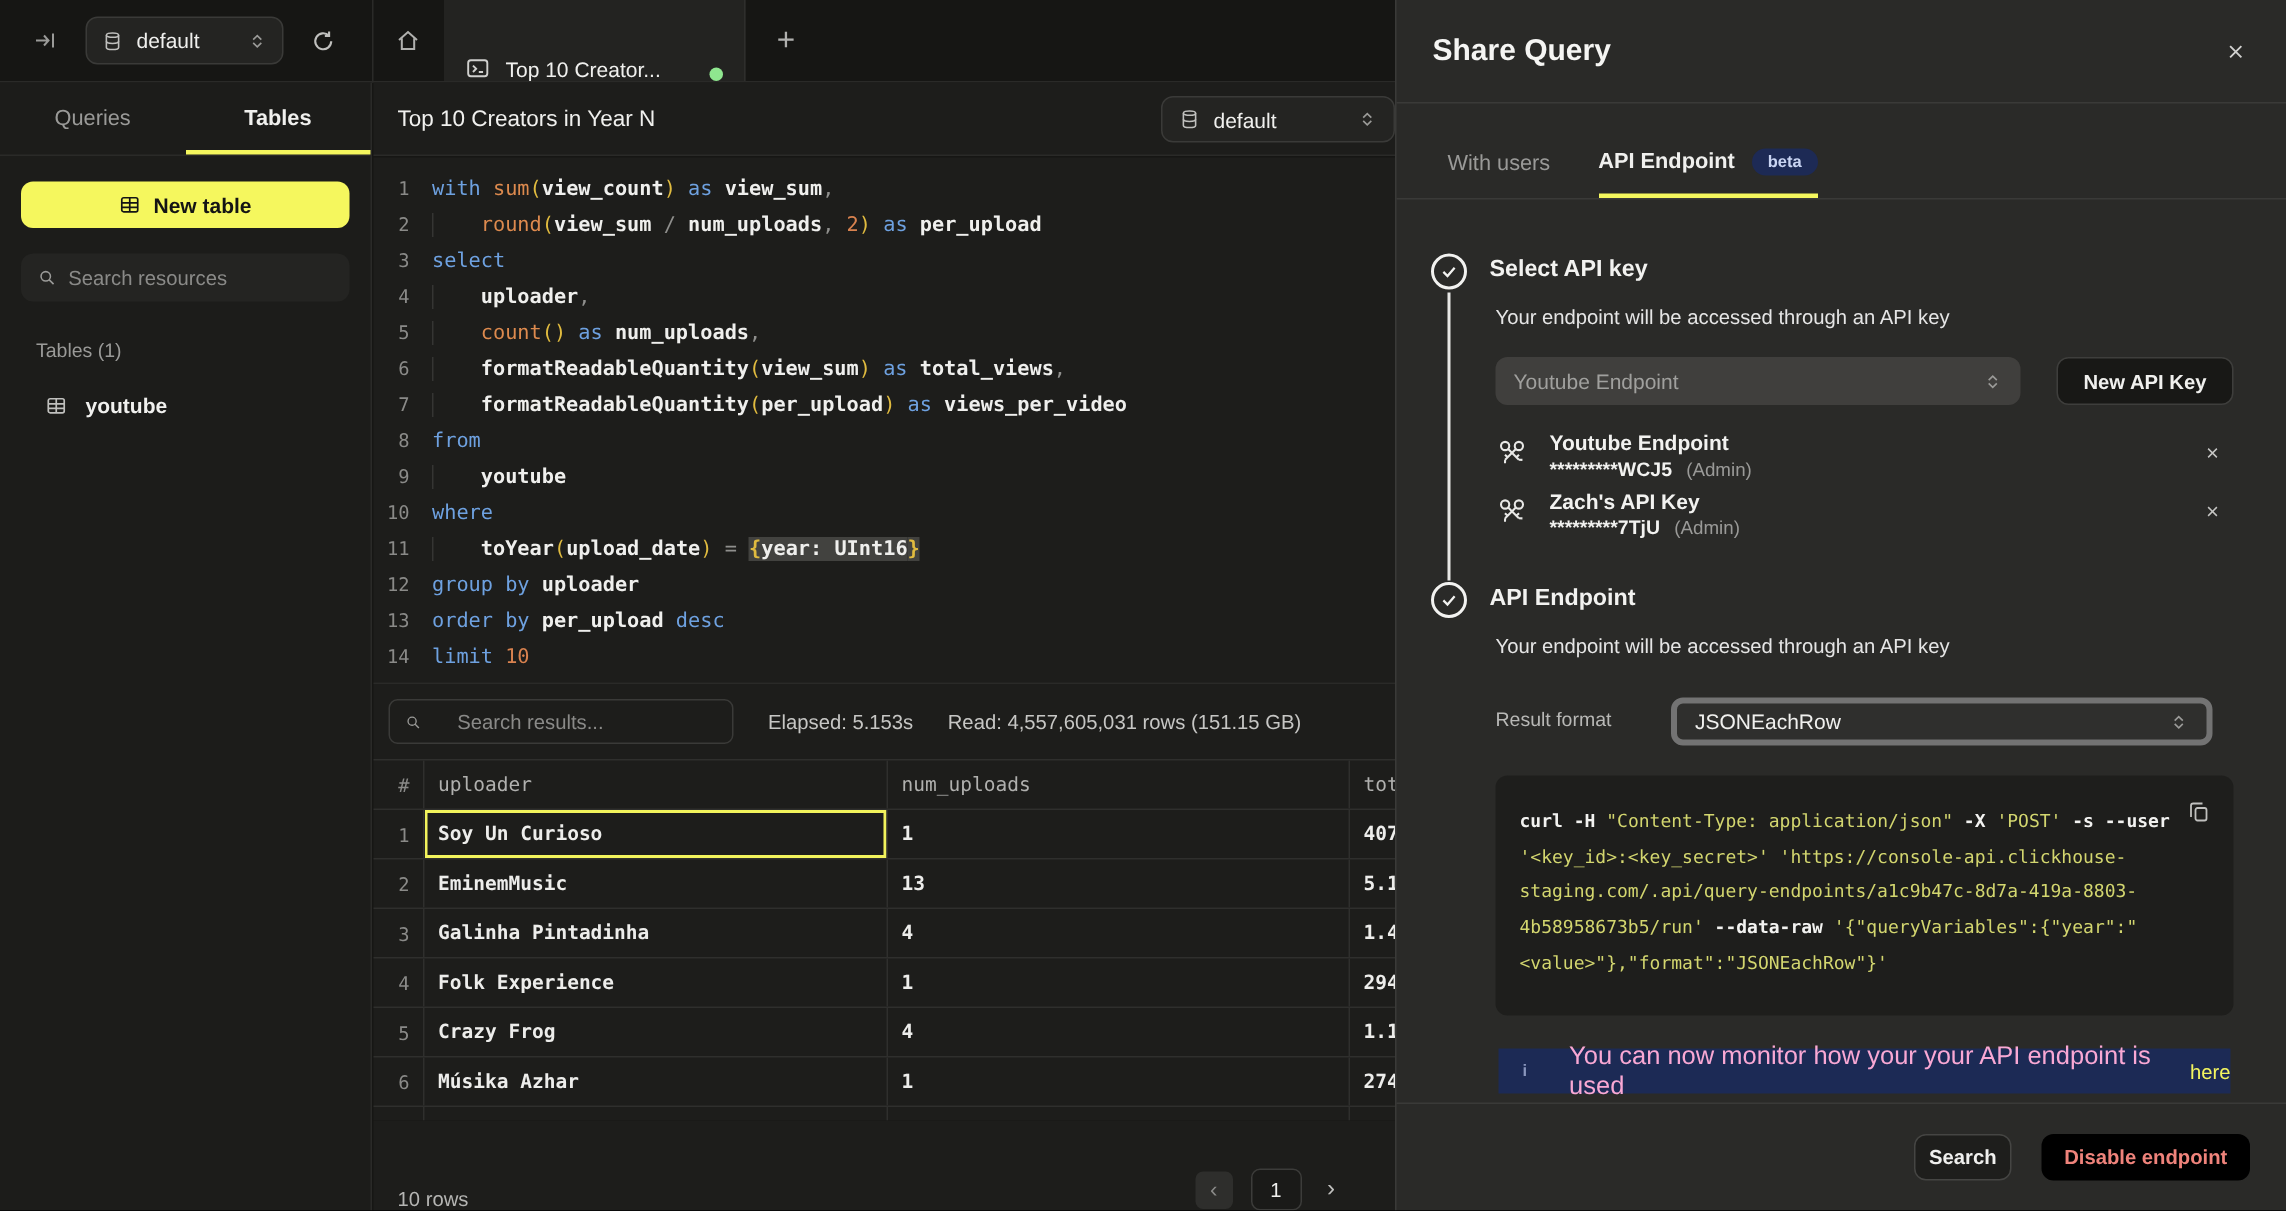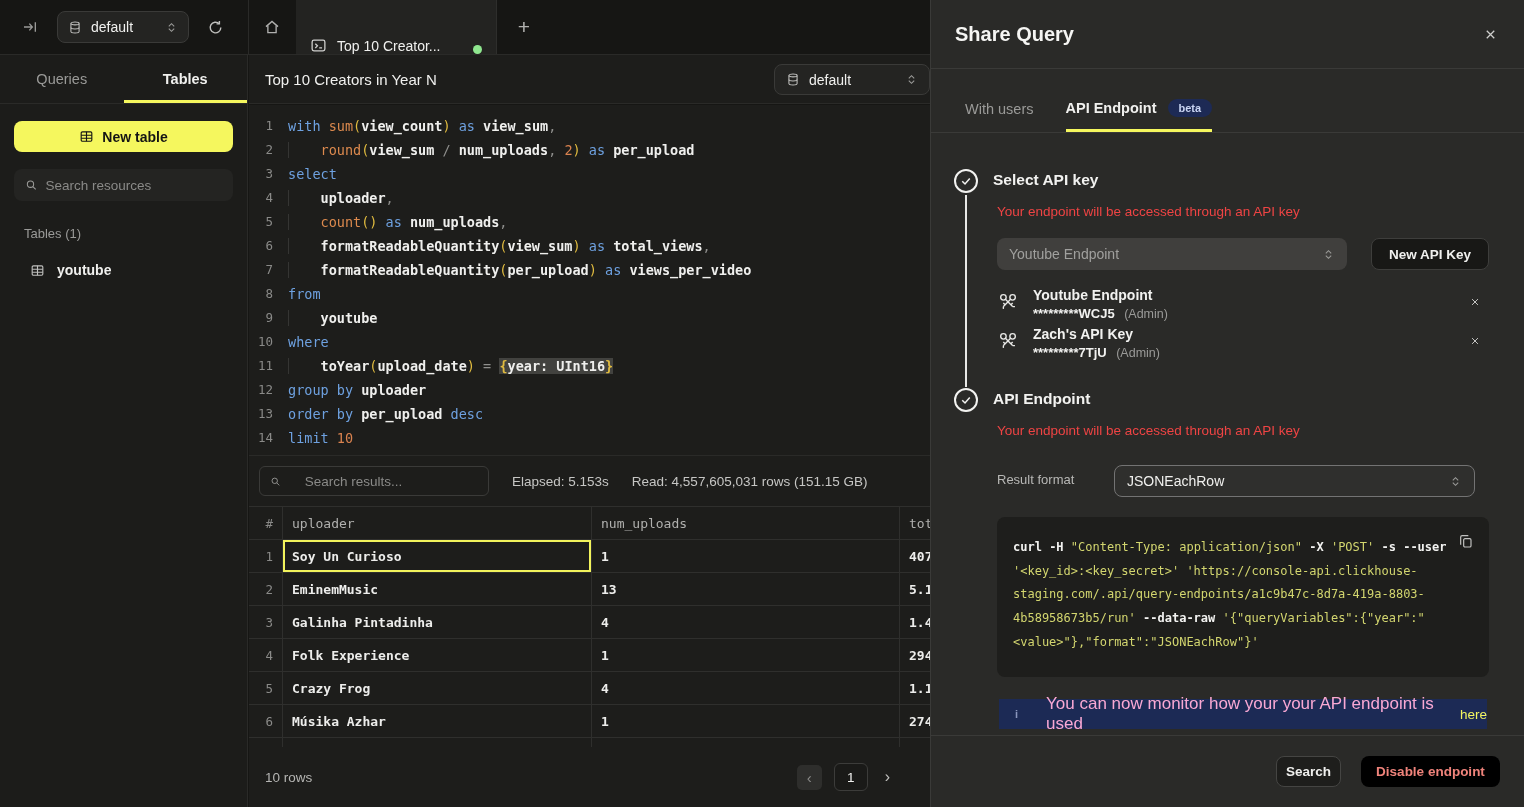--- a/index.html
+++ b/index.html
@@ -72,21 +72,21 @@
   .rtable { position:absolute; left:249px; top:506px; width:759px; background:#1d1d1b; font-family:"DejaVu Sans Mono",monospace; }
   .thead, .trow { display:grid; grid-template-columns:34px 309px 308px 1fr; align-items:stretch; }
   .thead { height:34px; border-top:1px solid #2f2f2d; border-bottom:1px solid #2f2f2d; color:#b0b0ae; font-size:13px; }
   .trow { height:33px; border-bottom:1px solid #2f2f2d; font-size:13px; color:#ededeb; font-weight:700; }
   .cell { display:flex; align-items:center; padding-left:9px; border-right:1px solid #2f2f2d; overflow:hidden; white-space:nowrap; }
   .cell.c-last { border-right:none; }
   .cell.c-num { justify-content:flex-end; padding-right:9px; padding-left:0; color:#8a8a88; font-weight:400; font-size:12.5px; }
   .thead .cell { font-weight:400; }
   .cell.sel { box-shadow: inset 0 0 0 2px #f2f35c; }
   .trow.partial { height:9px; border-bottom:none; }
-  .bottombar { position:absolute; left:249px; top:747px; width:681px; height:60px; background:#1d1d1b; display:flex; align-items:center; }
+  .bottombar { position:absolute; left:249px; top:747px; width:681px; height:60px; background:#1d1d1b; display:flex; align-items:flex-end; }
   .rowcount { margin-left:16px; color:#b5b5b3; font-size:13.5px; }
   .pager { margin-left:auto; margin-right:40px; display:flex; align-items:center; }
   .pg-prev { width:25px; height:25px; background:#2e2e2c; border-radius:5px; display:flex; align-items:center; justify-content:center;
              color:#8a8a88; font-size:15px; }
   .pg-page { width:34px; height:28px; background:#1a1a18; border:1px solid #3c3c3a; border-radius:6px; margin-left:12px;
              display:flex; align-items:center; justify-content:center; color:#f0f0ee; font-size:13.5px; }
   .pg-next { margin-left:17px; color:#c0c0be; font-size:16px; }
 
   
   .panel { position:absolute; left:930px; top:0; width:594px; height:807px; background:#2a2a28; border-left:1px solid #3a3a38; }
@@ -95,37 +95,37 @@
   .p-close { margin-left:auto; margin-right:26px; }
   .p-tabs { height:64px; border-bottom:1px solid #3a3a38; display:flex; align-items:flex-end; padding-left:34px; }
   .p-tab { padding-bottom:15px; margin-right:32px; color:#9a9a98; font-size:14.5px; }
   .p-tab.active { color:#f0f0ee; font-weight:600; border-bottom:3px solid #f5f75e; padding-bottom:12px;
                   display:flex; gap:11px; align-items:center; }
   .beta-badge { background:#1d2a55; color:#cad5f3; font-size:11px; font-weight:600; padding:3px 11px; border-radius:999px; }
   .step-dot { position:absolute; left:23px; width:24px; height:24px; border:2px solid #f2f2f0; border-radius:50%;
               display:flex; align-items:center; justify-content:center; background:#2a2a28; }
   .step-rail { position:absolute; left:34px; top:195px; width:2px; height:192px; background:#e8e8e6; }
   .s-head { position:absolute; font-size:15.5px; font-weight:700; color:#f2f2f0; }
-  .s-sub { position:absolute; font-size:13.5px; color:#ef4444;text-align:right; }
+  .s-sub { position:absolute; font-size:13.5px; color:#e5e5e5;text-align:right; }
   .key-select { position:absolute; left:66px; top:238px; width:350px; height:32px; background:#403f3d; border-radius:8px;
                 display:flex; align-items:center; padding:0 12px; color:#a0a09e; font-size:14px; }
   .key-select .chev, .fmt-select .chev { margin-left:auto; }
   .new-key-btn { position:absolute; left:440px; top:238px; width:118px; height:32px; background:#181816; border:1px solid #3e3e3c;
                  border-radius:8px; display:flex; align-items:center; justify-content:center; color:#f0f0ee;
                  font-size:13.5px; font-weight:600; }
   .key-list { position:absolute; left:66px; top:286px; width:492px; }
   .key-row { display:flex; align-items:flex-start; min-height:39px; }
   .key-icon { flex:none; margin-top:4px; }
   .key-info { margin-left:14px; }
   .key-name { font-size:14px; font-weight:600; color:#f2f2f0; line-height:18px; display:block; }
   .key-mask { font-size:13px; font-weight:700; color:#f2f2f0; }
   .key-role { font-size:12.5px; color:#9a9a98; font-weight:400; margin-left:6px; }
   .key-x { margin-left:auto; margin-top:11px; margin-right:9px; }
   .fmt-label { position:absolute; left:66px; top:472px; font-size:13px; color:#b8b8b6; }
-  .fmt-select { position:absolute; left:183px; top:465px; width:361px; height:32px; background:#2f2f2d; border:1px solid #737373;
+  .fmt-select { position:absolute; left:183px; top:465px; width:361px; height:32px; background:#2f2f2d; border:4px solid #737373;
                 border-radius:8px; display:flex; align-items:center; padding:0 12px; color:#f0f0ee; font-size:14px; }
   .code-block { position:absolute; left:66px; top:517px; width:492px; height:160px; background:#1e1e1c; border-radius:8px;
                 padding:19px 38px 0 16px; font-family:"DejaVu Sans Mono",monospace; font-size:12px; line-height:23.7px;
                 overflow:hidden; overflow-wrap:anywhere; }
   .tk-flag { color:#f2f2f0; font-weight:700; }
   .tk-str { color:#d3d66f; }
   .copy-btn { position:absolute; right:15px; top:16px; }
   .banner { position:absolute; left:68px; top:699px; width:488px; height:30px; background:#1c2a55; display:flex; align-items:center; }
   .banner .i-ico { margin-left:16px; color:#8a96bd; font-size:11px; font-weight:700; }
   .banner .b-text { margin-left:28px; color:#f9a8d4; font-size:17px; }

